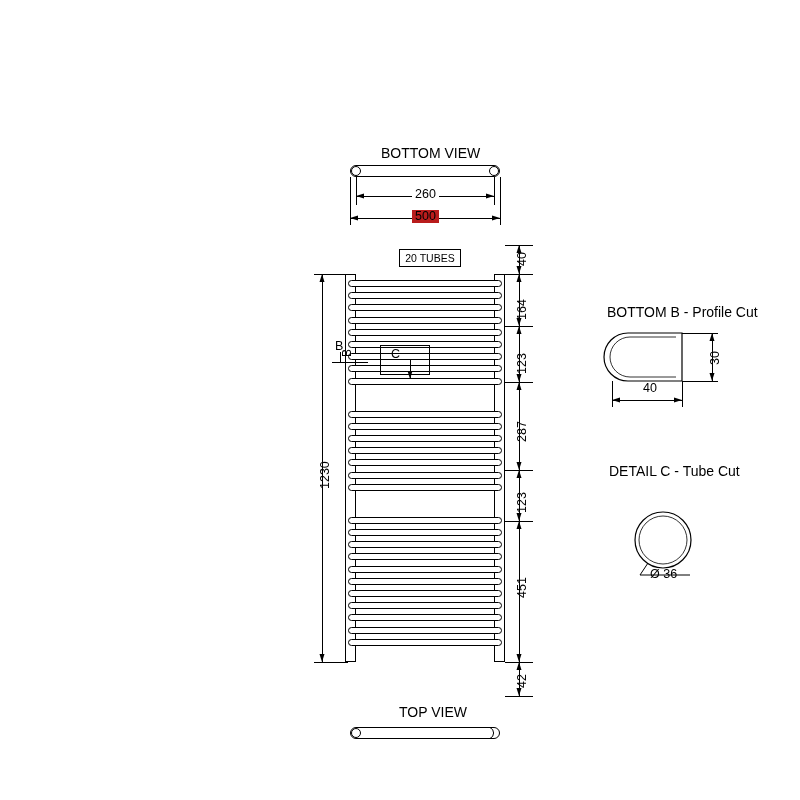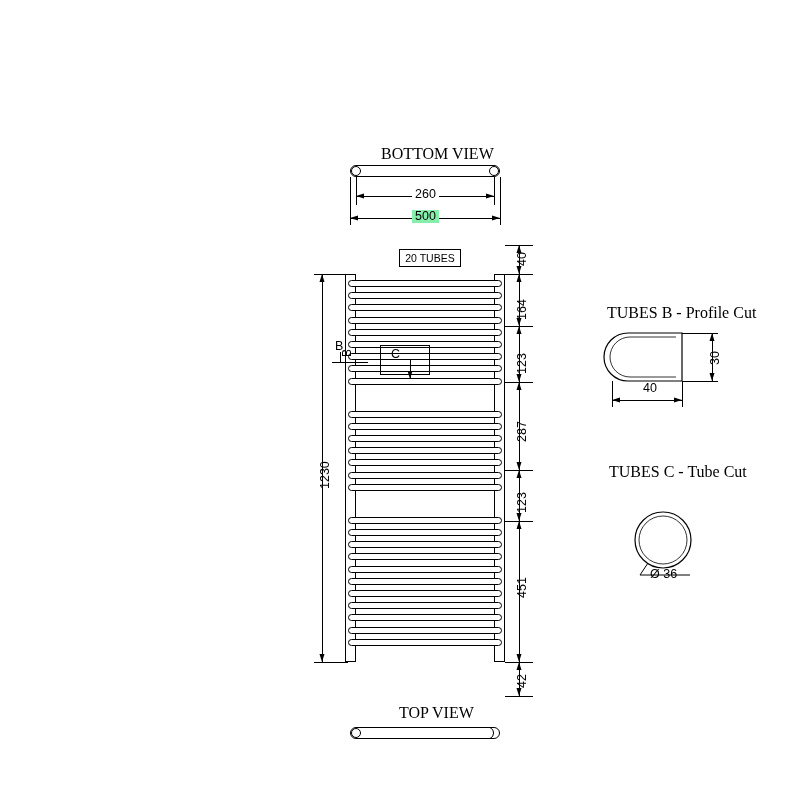--- a/index.html
+++ b/index.html
@@ -17,22 +17,21 @@
     overflow: hidden;
   }
   .lbl {
     position: absolute;
     font-size: 12.5px;
     color: #000;
     white-space: nowrap;
     line-height: 1;
   }
   .lbl.big {
-    font-size: 16px;
-    font-family: Liberation Serif, serif;
+    font-size: 14px;
   }
   .lbl.rot {
     transform-origin: 0 0;
     transform: rotate(-90deg);
   }
   .ln {
     position: absolute;
     background: #000000;
   }
   .hl { height: 1px; }
@@ -89,21 +88,21 @@
   </svg>
   <div class="lbl" style="left:412px; top:188px; background:#fff; padding:0 3px;">260</div>
 
   <div class="ln vl" style="left:350px; top:177px; height:48px;"></div>
   <div class="ln vl" style="left:500px; top:177px; height:48px;"></div>
   <div class="ln hl" style="left:350px; top:218px; width:150px;"></div>
   <svg width="800" height="800">
     <polygon points="350,218 358,215.5 358,220.5" fill="#000"></polygon>
     <polygon points="500,218 492,215.5 492,220.5" fill="#000"></polygon>
   </svg>
-  <div class="lbl" style="left:412px; top:210px; background:#86efac; padding:0 3px;">500</div>
+  <div class="lbl" style="left:412px; top:210px; background:#b91c1c; padding:0 3px;">500</div>
 
   <div class="tubebadge" style="left:399px; top:249px; width:62px;">20 TUBES</div>
 
   <div class="rail" style="left:345px; top:274px; width:11px; height:388px;"></div>
   <div class="rail" style="left:494px; top:274px; width:11px; height:388px;"></div>
 
   <div id="tubes">
       <div class="tube" style="left: 348px; top: 280px; width: 154px; height: 7px;"></div>
       <div class="tube" style="left: 348px; top: 292.2px; width: 154px; height: 7px;"></div>
       <div class="tube" style="left: 348px; top: 304.4px; width: 154px; height: 7px;"></div>
@@ -212,21 +211,21 @@
   </svg>
   <div class="lbl rot" style="left:516px; top:688px;">42</div>
 
   <div class="lbl big" style="left:399px; top:705px;">TOP VIEW</div>
   <div class="rail" style="left:350px; top:727px; width:150px; height:12px; border-radius:6px;"></div>
   <svg width="800" height="800">
     <circle cx="356" cy="733" r="4.5" fill="none" stroke="#000" stroke-width="1"></circle>
     <path d="M 490 727.5 A 6 6 0 0 1 490 738.5" fill="none" stroke="#000" stroke-width="1"></path>
   </svg>
 
-  <div class="lbl big" style="left:607px; top:305px;">TUBES B - Profile Cut</div>
+  <div class="lbl big" style="left:607px; top:305px;">BOTTOM B - Profile Cut</div>
 
   <svg width="800" height="800">
     <path d="M 682 333 L 628 333 A 24 24 0 0 0 628 381 L 682 381 Z" fill="none" stroke="#000" stroke-width="1.2"></path>
     <path d="M 676 337 L 630 337 A 20 20 0 0 0 630 377 L 676 377" fill="none" stroke="#000" stroke-width="0.8"></path>
   </svg>
 
   <div class="ln vl" style="left:612px; top:381px; height:26px;"></div>
   <div class="ln vl" style="left:682px; top:381px; height:26px;"></div>
   <div class="ln hl" style="left:612px; top:400px; width:70px;"></div>
   <svg width="800" height="800">
@@ -237,21 +236,21 @@
 
   <div class="ln hl" style="left:682px; top:333px; width:36px;"></div>
   <div class="ln hl" style="left:682px; top:381px; width:36px;"></div>
   <div class="ln vl" style="left:712px; top:333px; height:48px;"></div>
   <svg width="800" height="800">
     <polygon points="712,333 709.5,341 714.5,341" fill="#000"></polygon>
     <polygon points="712,381 709.5,373 714.5,373" fill="#000"></polygon>
   </svg>
   <div class="lbl rot" style="left:709px; top:365px;">30</div>
 
-  <div class="lbl big" style="left:609px; top:464px;">TUBES C - Tube Cut</div>
+  <div class="lbl big" style="left:609px; top:464px;">DETAIL C - Tube Cut</div>
 
   <svg width="800" height="800">
     <circle cx="663" cy="540" r="28" fill="none" stroke="#000" stroke-width="1.2"></circle>
     <circle cx="663" cy="540" r="24" fill="none" stroke="#000" stroke-width="0.8"></circle>
     <line x1="648" y1="563" x2="640" y2="575" stroke="#000" stroke-width="1"></line>
     <line x1="640" y1="575" x2="690" y2="575" stroke="#000" stroke-width="1"></line>
   </svg>
   <div class="lbl" style="left:650px; top:568px;">Ø 36</div>
 
 </div>

